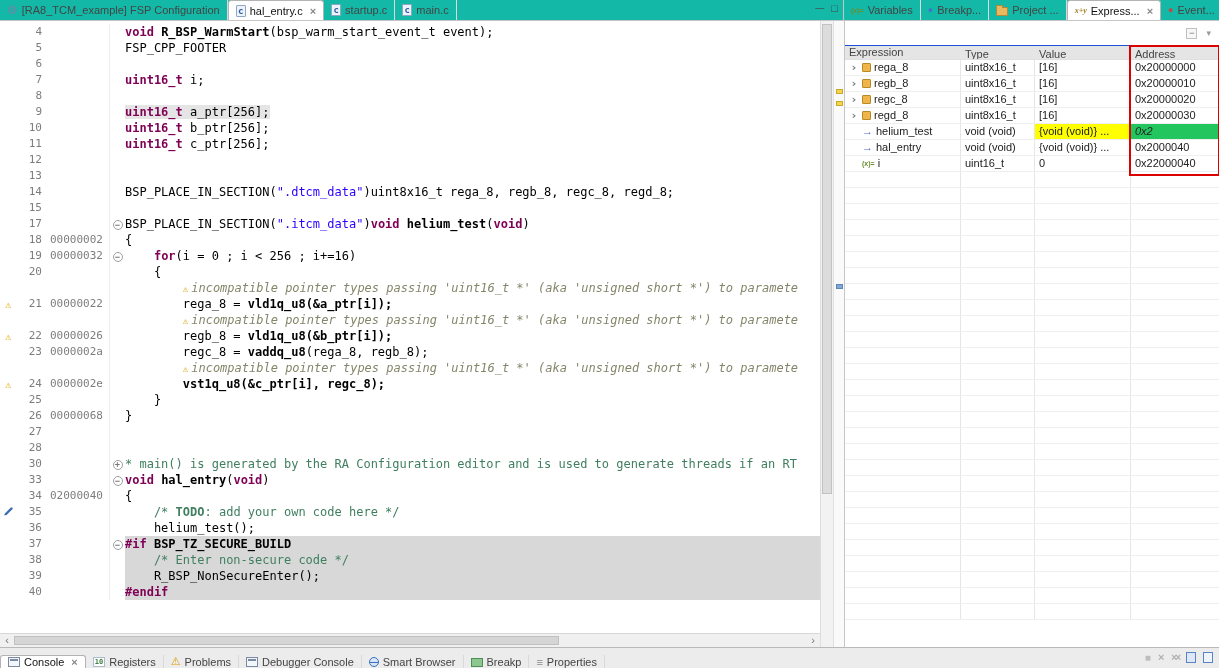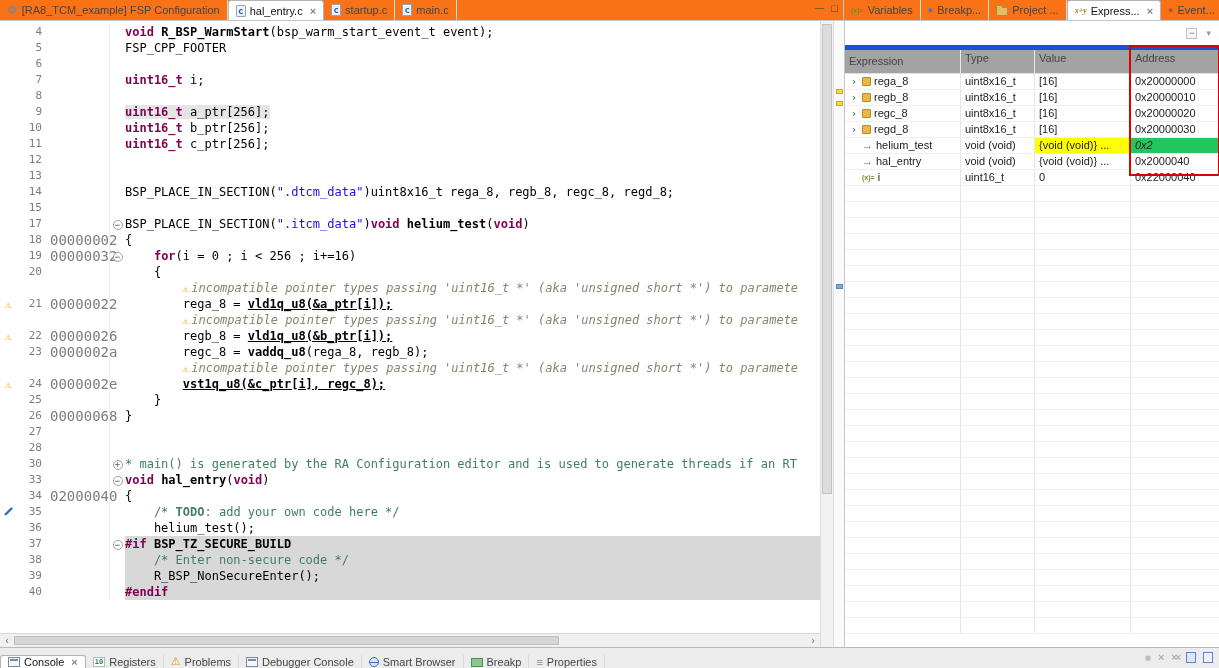--- a/index.html
+++ b/index.html
@@ -1,74 +1,74 @@
 <!DOCTYPE html>
 <html><head>
 <meta charset="utf-8">
 <style>
   *{box-sizing:border-box}
   html,body{margin:0;padding:0}
   body{width:1219px;height:668px;overflow:hidden;font-family:"Liberation Sans",sans-serif;font-size:11px;color:#222;background:#f0f0f0}
   .app{display:flex;flex-direction:column;width:1219px;height:668px}
 
   
-  .topstrip{height:21px;display:flex;background:#f97316;border-bottom:1px solid #c6c6c6;flex:none}
+  .topstrip{height:21px;display:flex;background:#14b8a6;border-bottom:1px solid #c6c6c6;flex:none}
   .top-left{width:844px;flex:none;display:flex;align-items:stretch;position:relative;border-right:1px solid #c6c6c6;overflow:hidden}
   .top-right{flex:1;display:flex;overflow:hidden}
   .tabs{display:flex;align-items:stretch;overflow:hidden}
   .tab{display:flex;align-items:center;gap:4px;padding:0 7px;border-right:1px solid #d9d9d9;color:#444;white-space:nowrap;cursor:default}
   .tab.active{background:#fff;border:1px solid #b3b3b3;border-bottom:none;border-radius:3px 3px 0 0;color:#111}
   .tab-close{margin-left:3px;color:#888;font-size:11px;font-weight:bold}
   .winctl{position:absolute;right:5px;top:2px;display:flex;gap:7px;align-items:center}
   .bstrip{height:21px;flex:none;display:flex;align-items:flex-end;background:#ececec;border-top:1px solid #b9b9b9;position:relative}
   .b-icons{position:absolute;right:6px;top:3px;display:flex;gap:7px;align-items:center}
 
   
   .main{flex:1;display:flex;min-height:0}
   .ed-group{width:844px;flex:none;display:flex;min-width:0}
   .ed-pane{flex:1;display:flex;flex-direction:column;background:#fff;min-width:0}
   .ed-lines{flex:1;overflow:hidden;padding-top:3px}
 
   .eline{display:flex;height:16px;line-height:16px;font-family:"DejaVu Sans Mono",monospace;font-size:12px}
   .g-icon{width:16px;flex:none;text-align:center;overflow:hidden}
   .g-num{width:28px;flex:none;text-align:right;color:#7d7d7d;font-size:11px;padding-right:2px}
-  .g-addr{width:66px;flex:none;color:#7d7d7d;font-size:14px;padding-left:6px;border-right:1px solid #ececec}
+  .g-addr{width:66px;flex:none;color:#7d7d7d;font-size:11px;padding-left:6px;border-right:1px solid #ececec}
   .g-fold{width:15px;flex:none;text-align:center}
   .ic-fold{display:inline-block;width:10px;height:10px;border:1px solid #a0a0a0;border-radius:50%;background:#fff;color:#777;font:bold 9px/8px "Liberation Sans",sans-serif;text-align:center;margin-top:3px}
   .g-code{flex:1;white-space:pre;overflow:hidden;color:#000}
   .g-code.inactive{background:#d8d8d8}
   .hl{background:#e5e5e5}
   .sg-k{color:#7f0055;font-weight:bold}
   .sg-s{color:#2a00ff}
   .sg-c{color:#3f7f5f}
   .sg-cb{color:#3f7f5f;font-weight:bold}
   .sg-f{font-weight:bold}
   .sg-b{font-weight:bold}
-  .sg-u,.sg-ua{font-weight:bold;text-decoration:underline}
+  .sg-u,.sg-ua{font-weight:bold;}
   .sg-w{color:#85856a;font-style:italic}
 
   
   .hsb{height:14px;flex:none;background:#f0f0f0;border-top:1px solid #d8d8d8;position:relative}
   .hsb-thumb{position:absolute;left:14px;top:2px;width:545px;height:9px;background:#d5d5d5;border:1px solid #c0c0c0}
   .hsb-arrow{position:absolute;top:0;width:14px;height:14px;color:#777;text-align:center;line-height:12px;font-size:11px}
   .hsb-left{left:0}.hsb-left::before{content:"‹"}
   .hsb-right{right:0}.hsb-right::before{content:"›"}
   .vsb{width:13px;flex:none;background:#f2f2f2;border-left:1px solid #ddd;position:relative}
   .vsb-thumb{position:absolute;top:3px;left:1px;right:1px;height:470px;background:#dcdcdc;border:1px solid #c2c2c2}
   .ruler{width:11px;flex:none;background:#fafafa;border-left:1px solid #e0e0e0;position:relative}
   .mk{position:absolute;left:2px;width:7px;height:5px}
   .mk-y{background:#f5d648;border:1px solid #caa92e}
   .mk-b{background:#7ea7d8;border:1px solid #5d86b8}
 
   
   .rpanel{flex:1;background:#fff;border-left:1px solid #c6c6c6;display:flex;flex-direction:column;min-width:0}
   .rp-toolbar{height:24px;flex:none;display:flex;justify-content:flex-end;align-items:center;gap:9px;padding:0 8px;background:#fff}
   .rp-table{flex:1;position:relative;overflow:hidden}
   .xhdr,.xrow{display:flex;width:100%}
-  .xhdr{height:29px;line-height:17px;border-top:5px solid #1d4ed8;border-bottom:1px solid #e0e0e0;background:#a3a3a3;color:#444}
+  .xhdr{height:15px;line-height:17px;border-top:1px solid #1d4ed8;border-bottom:1px solid #e0e0e0;background:#e5e5e5;color:#444}
   .xrow{height:16px;line-height:15px;border-bottom:1px solid #efefef}
   .xc{padding-left:4px;border-right:1px solid #e6e6e6;overflow:hidden;white-space:nowrap}
   .c0{width:116px;flex:none;display:flex;align-items:center;gap:3px}
   .c1{width:74px;flex:none}
   .c2{width:96px;flex:none}
   .c3{flex:1;border-right:none}
   .expander{width:10px;flex:none;text-align:center}
   .add-label{font-style:italic}
   .annot{position:absolute;top:0;left:284px;width:91px;height:131px;border:2px solid #d00;pointer-events:none;z-index:5}
 

